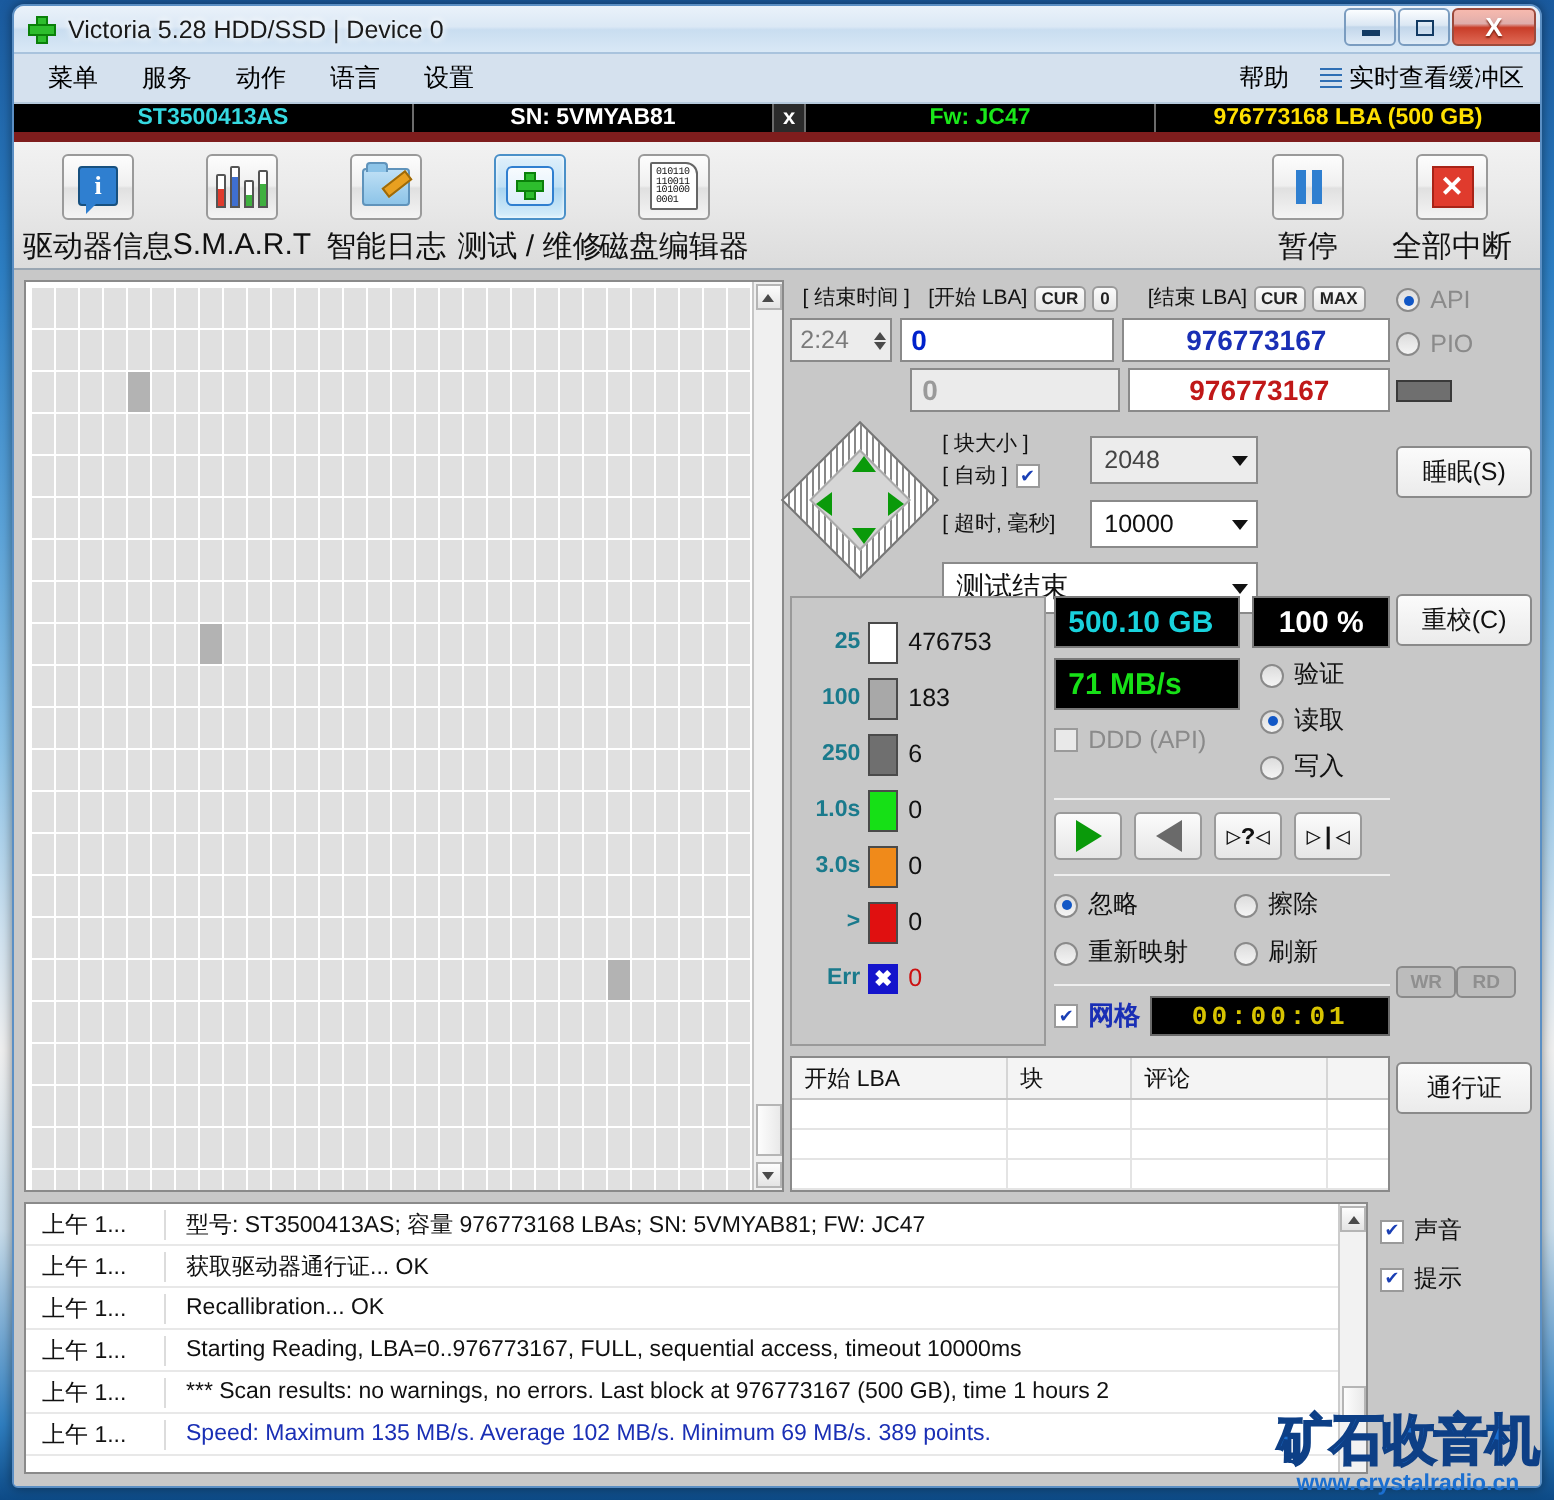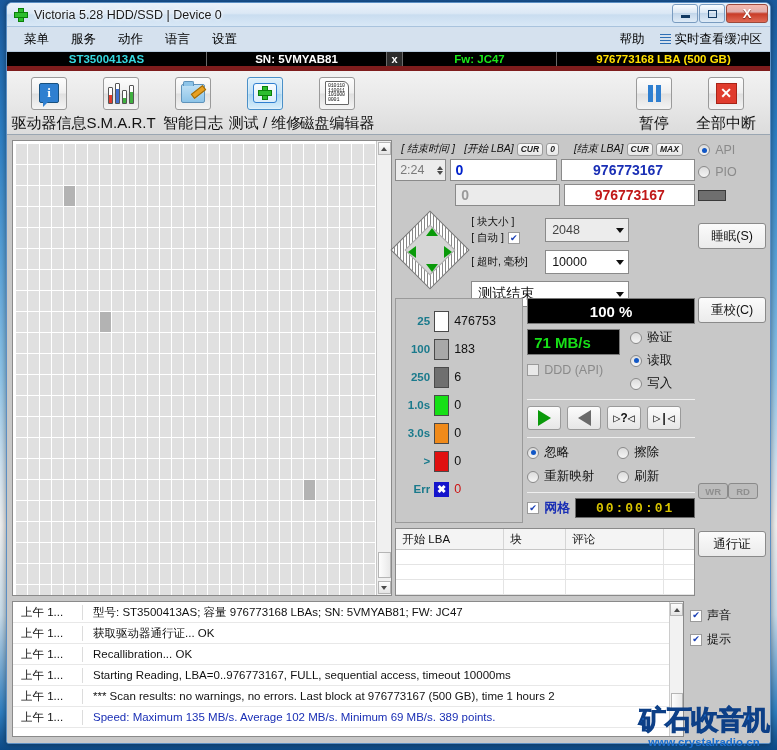--- a/index.html
+++ b/index.html
@@ -78,21 +78,21 @@
   .infobar {
     height: 19px; background: #000;
     display: flex; align-items: center;
     font-size: 11.5px; font-weight: bold;
     border-bottom: 5px solid #7f1d1d;
   }
   .ib-cell { display:flex; align-items:center; justify-content:center; height:100%; border-right:1px solid #6b6b6b; }
   .ib-model { width: 200px; color: #36d9e0; }
   .ib-sn { width: 180px; color: #ffffff; }
   .ib-x { width: 16px; color:#ffffff; background:#2b2b2b; font-size:11px;}
-  .ib-fw { width: 154px; color: #1ae81a; }
+  .ib-fw { width: 175px; color: #1ae81a; }
   .ib-lba { flex:1; color: #ffe000; border-right:none; }
   
   .toolbar {
     height: 64px;
     background: linear-gradient(180deg,#f2f2f2 0%, #e8e8e8 50%, #dcdcdc 100%);
     border-bottom: 1px solid #9aa6b2;
     display: flex; align-items: center;
     padding: 0 6px;
     position: relative;
   }
@@ -1063,21 +1063,21 @@
         <div style="flex:1"></div>
         <div class="vs-thumb"></div>
         <div class="vs-btn">
               <div class="vs-tri-dn"></div>
             </div>
       </div>
     </div>
 
     <div class="ctrlpanel">
 
-      <div class="row1" style="height:16px;font-style:italic;">
+      <div class="row1" style="height:16px;">
         <div class="cap" style="width:66px;text-align:center;">[ 结束时间 ]</div>
         <div class="cap">[开始 LBA]</div>
         <div class="minibtn">CUR</div>
         <div class="minibtn">0</div>
         <div class="cap" style="margin-left:12px;">[结束 LBA]</div>
         <div class="minibtn">CUR</div>
         <div class="minibtn">MAX</div>
       </div>
 
       <div style="display:flex;gap:4px;margin-top:3px;">
@@ -1167,20 +1167,21 @@
         </div>
         <div class="srow">
           <div class="slab">Err</div>
           <div class="errx">✖</div>
           <div class="sval red">0</div>
         </div>
       </div>
 
       <div class="resbox">
         <div style="display:flex;gap:6px;">
+          <div class="lcd cyan" style="width:93px;">500.10 GB</div>
           <div class="lcd white" style="flex:1;justify-content:center;">100    %</div>
         </div>
         <div style="display:flex;gap:10px;margin-top:5px;">
           <div style="width:93px;">
             <div class="lcd green">71 MB/s</div>
             <div style="display:flex;align-items:center;gap:5px;margin-top:8px;">
               <span class="cbox"></span>
               <span style="font-size:12.5px;color:#8a8a8a;">DDD (API)</span>
             </div>
           </div>

